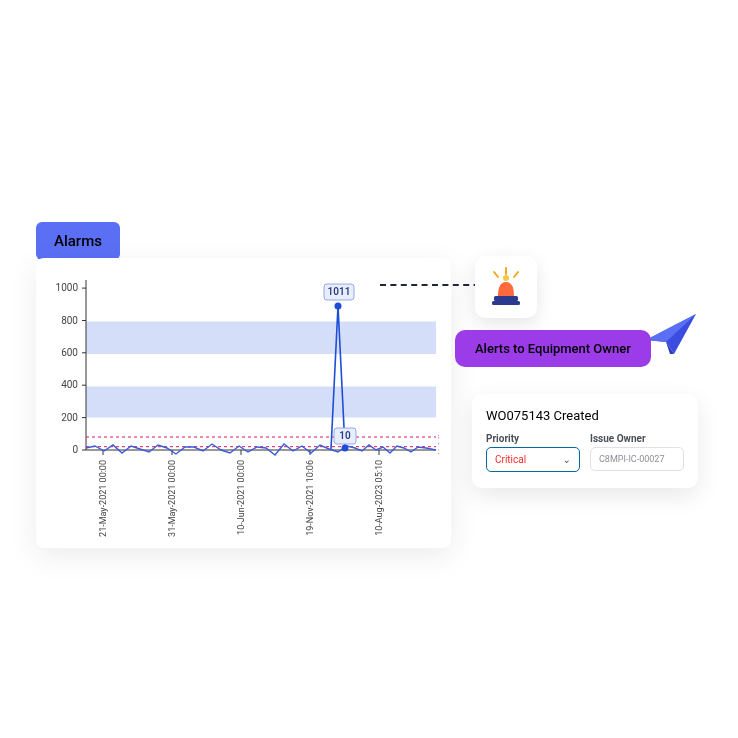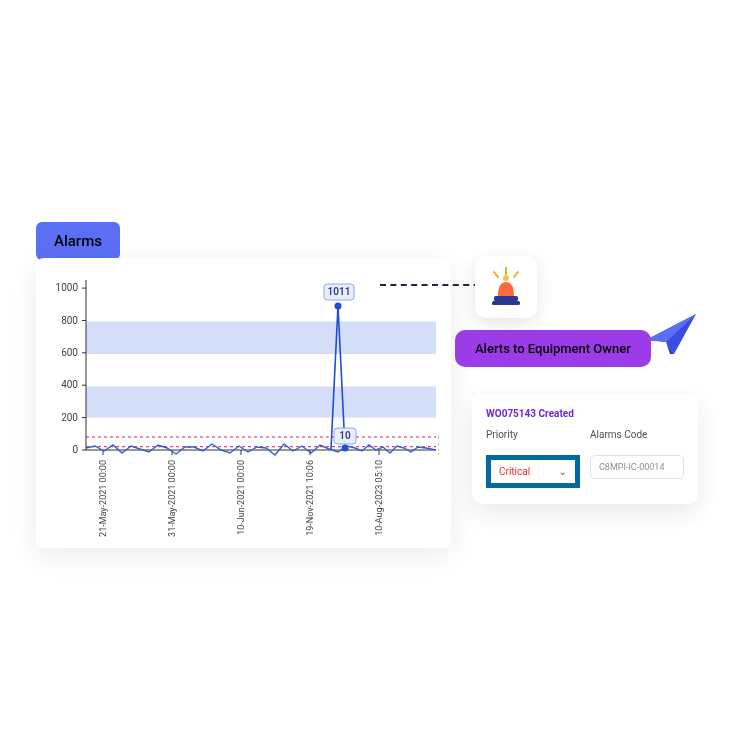--- a/index.html
+++ b/index.html
@@ -86,33 +86,33 @@
     position: absolute;
     left: 472px; top: 394px;
     width: 226px;
     background: #fff;
     border-radius: 10px;
     box-shadow: 0 8px 24px rgba(0,0,0,0.09);
     padding: 14px 14px 16px 14px;
   }
   
   .wo-title {
-    color: #6d28d9;
-    font-size: 10px;
-    font-weight: 700;
+    color: #000000;
+    font-size: 13px;
+    font-weight: 400;
     margin-bottom: 10px;
   }
   
   .wo-fields { display: flex; gap: 10px; }
   .wo-field { flex: 1; }
-  .wo-field-label { font-size: 10px; color: #4A4F5A; margin-bottom: 15px; font-weight: 400; }
+  .wo-field-label { font-size: 10px; color: #4A4F5A; margin-bottom: 3px; font-weight: 700; }
   
   .wo-select {
-    border: 5px solid #0369a1;
-    border-radius: 0;
+    border: 1px solid #0369a1;
+    border-radius: 5px;
     padding: 6px 8px;
     font-size: 10px;
     display: flex;
     justify-content: space-between;
     align-items: center;
     background: #fff;
   }
   .wo-select.critical { color: #FF2B2B; }
   .wo-select .chev { color: #555; }
   
@@ -214,17 +214,17 @@
   <div class="wo-title">WO075143 Created</div>
   <div class="wo-fields">
     <div class="wo-field">
       <div class="wo-field-label">Priority</div>
       <div class="wo-select critical">
         <span>Critical</span>
         <span class="chev">⌄</span>
       </div>
     </div>
     <div class="wo-field">
-      <div class="wo-field-label">Alarms Code</div>
-      <div class="wo-input">C8MPI-IC-00014</div>
+      <div class="wo-field-label">Issue Owner</div>
+      <div class="wo-input">C8MPI-IC-00027</div>
     </div>
   </div>
 </div>
 
 </body></html>

